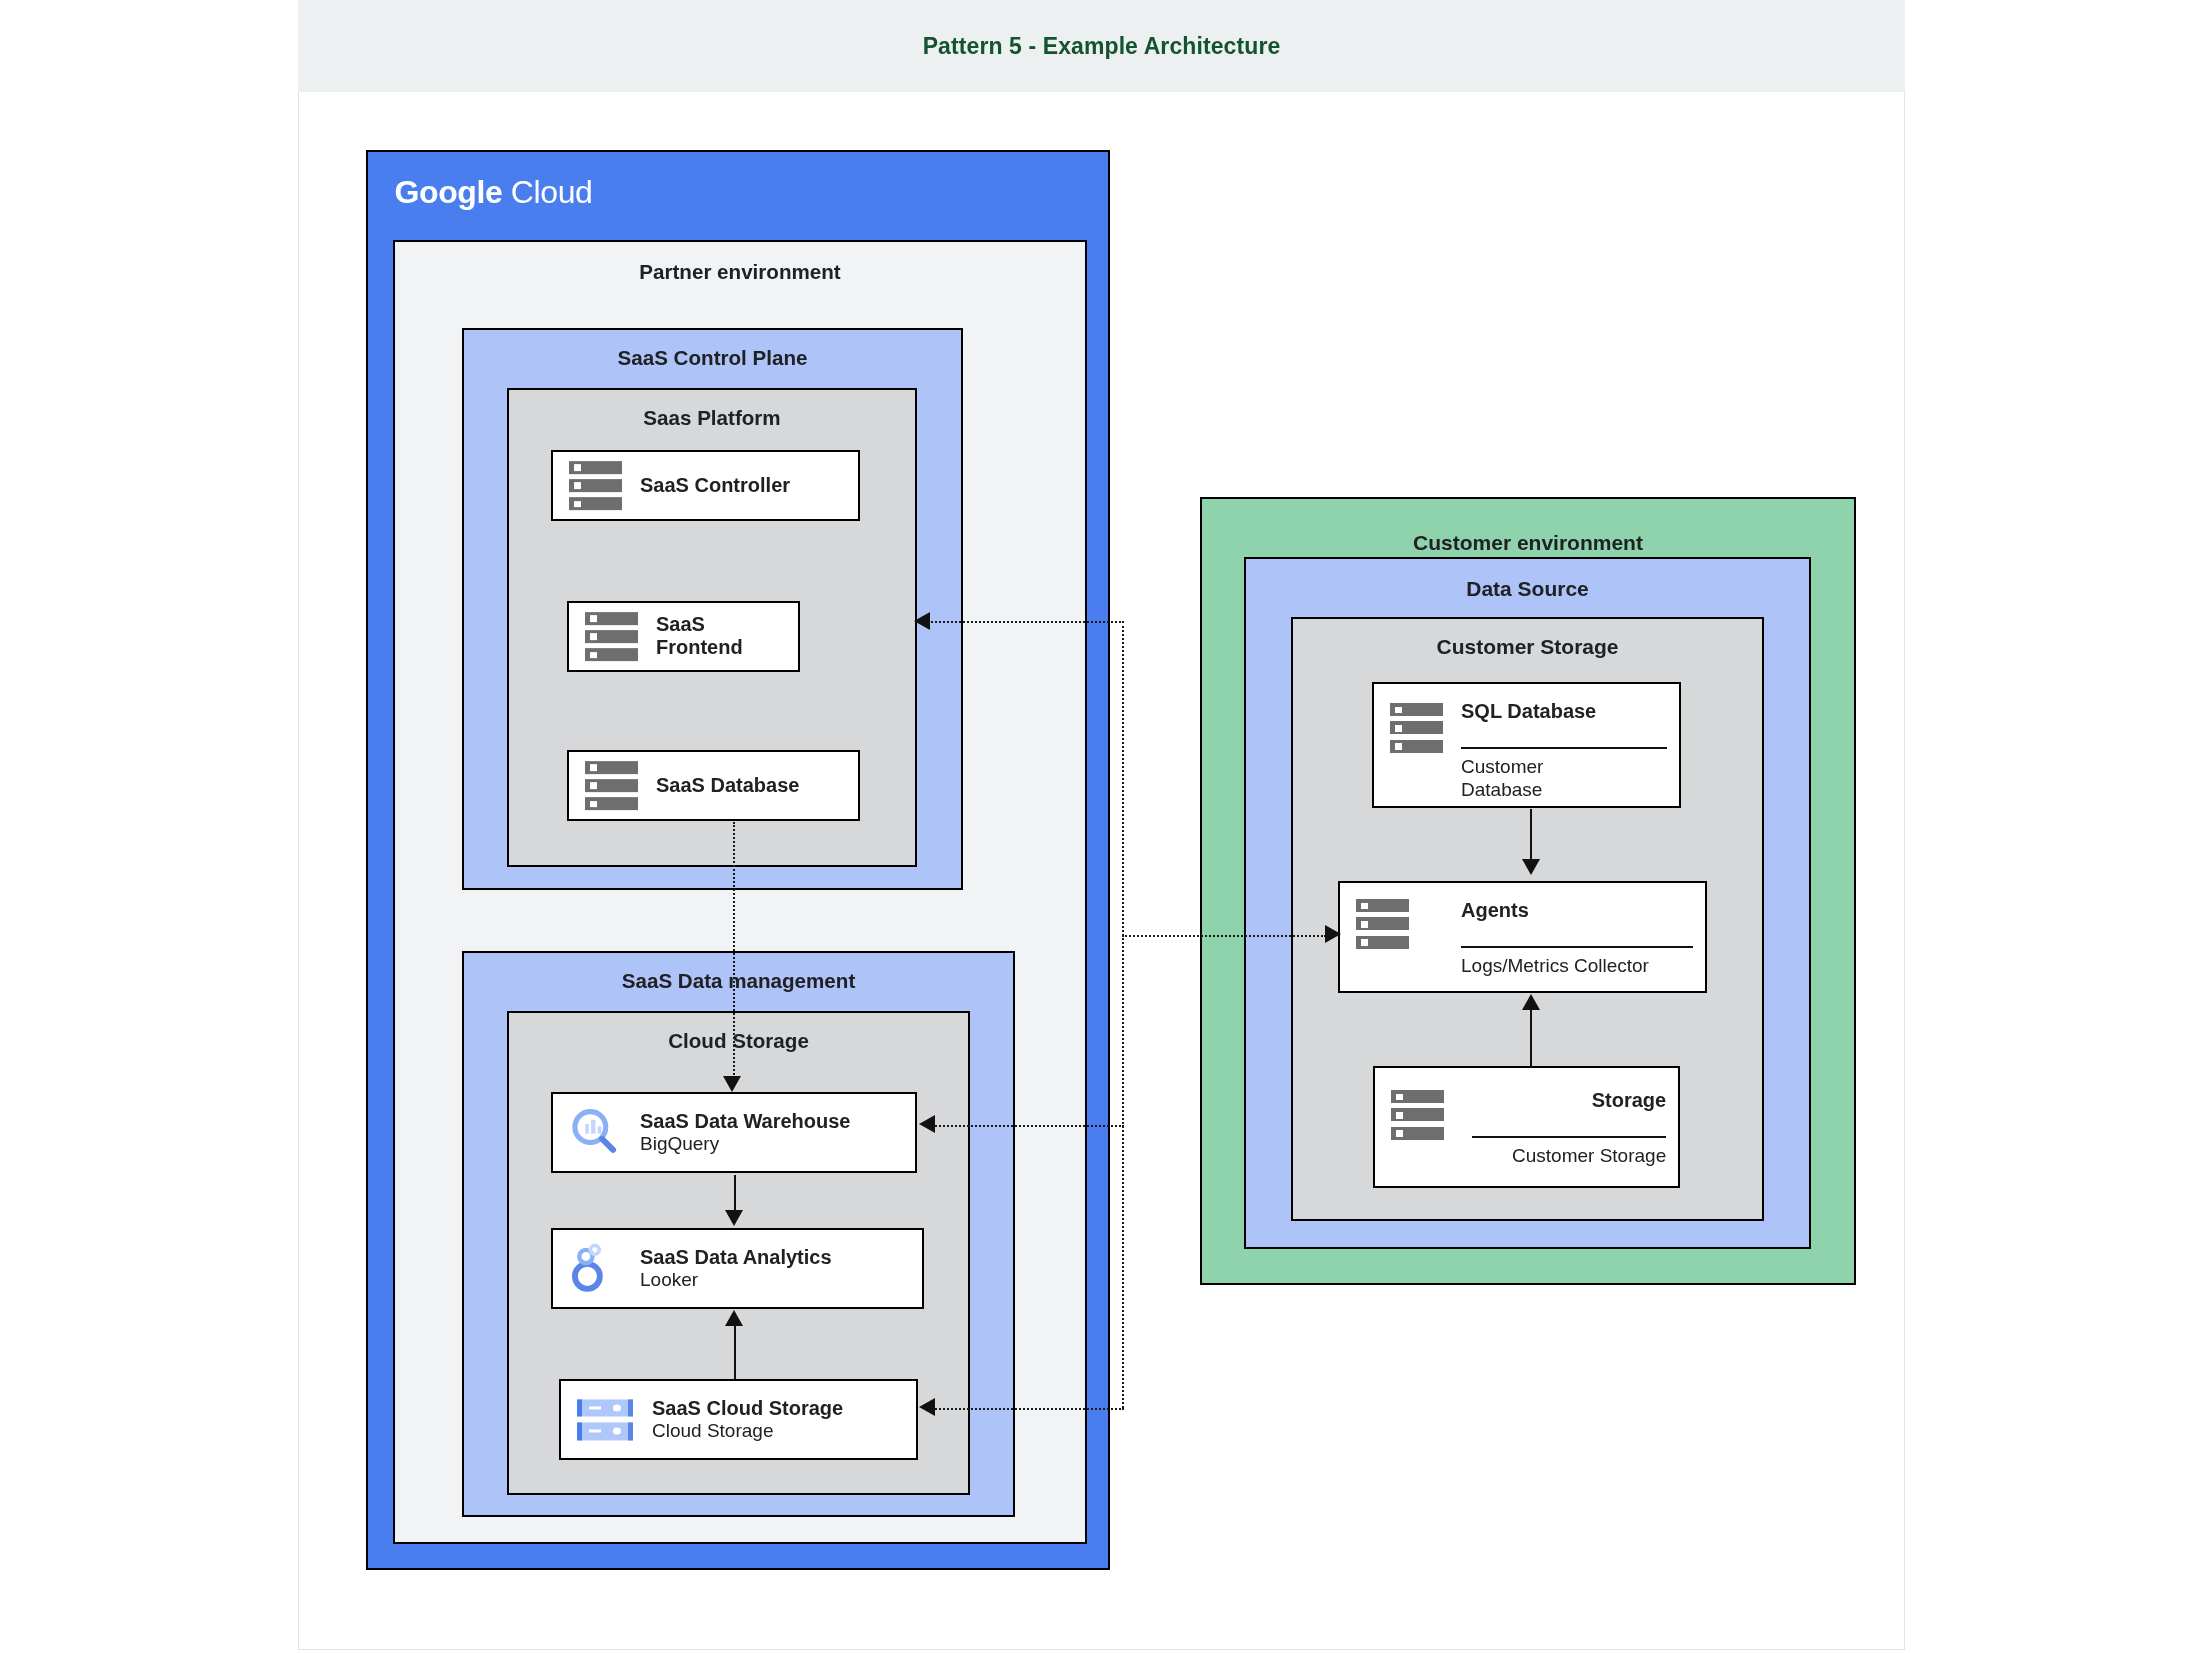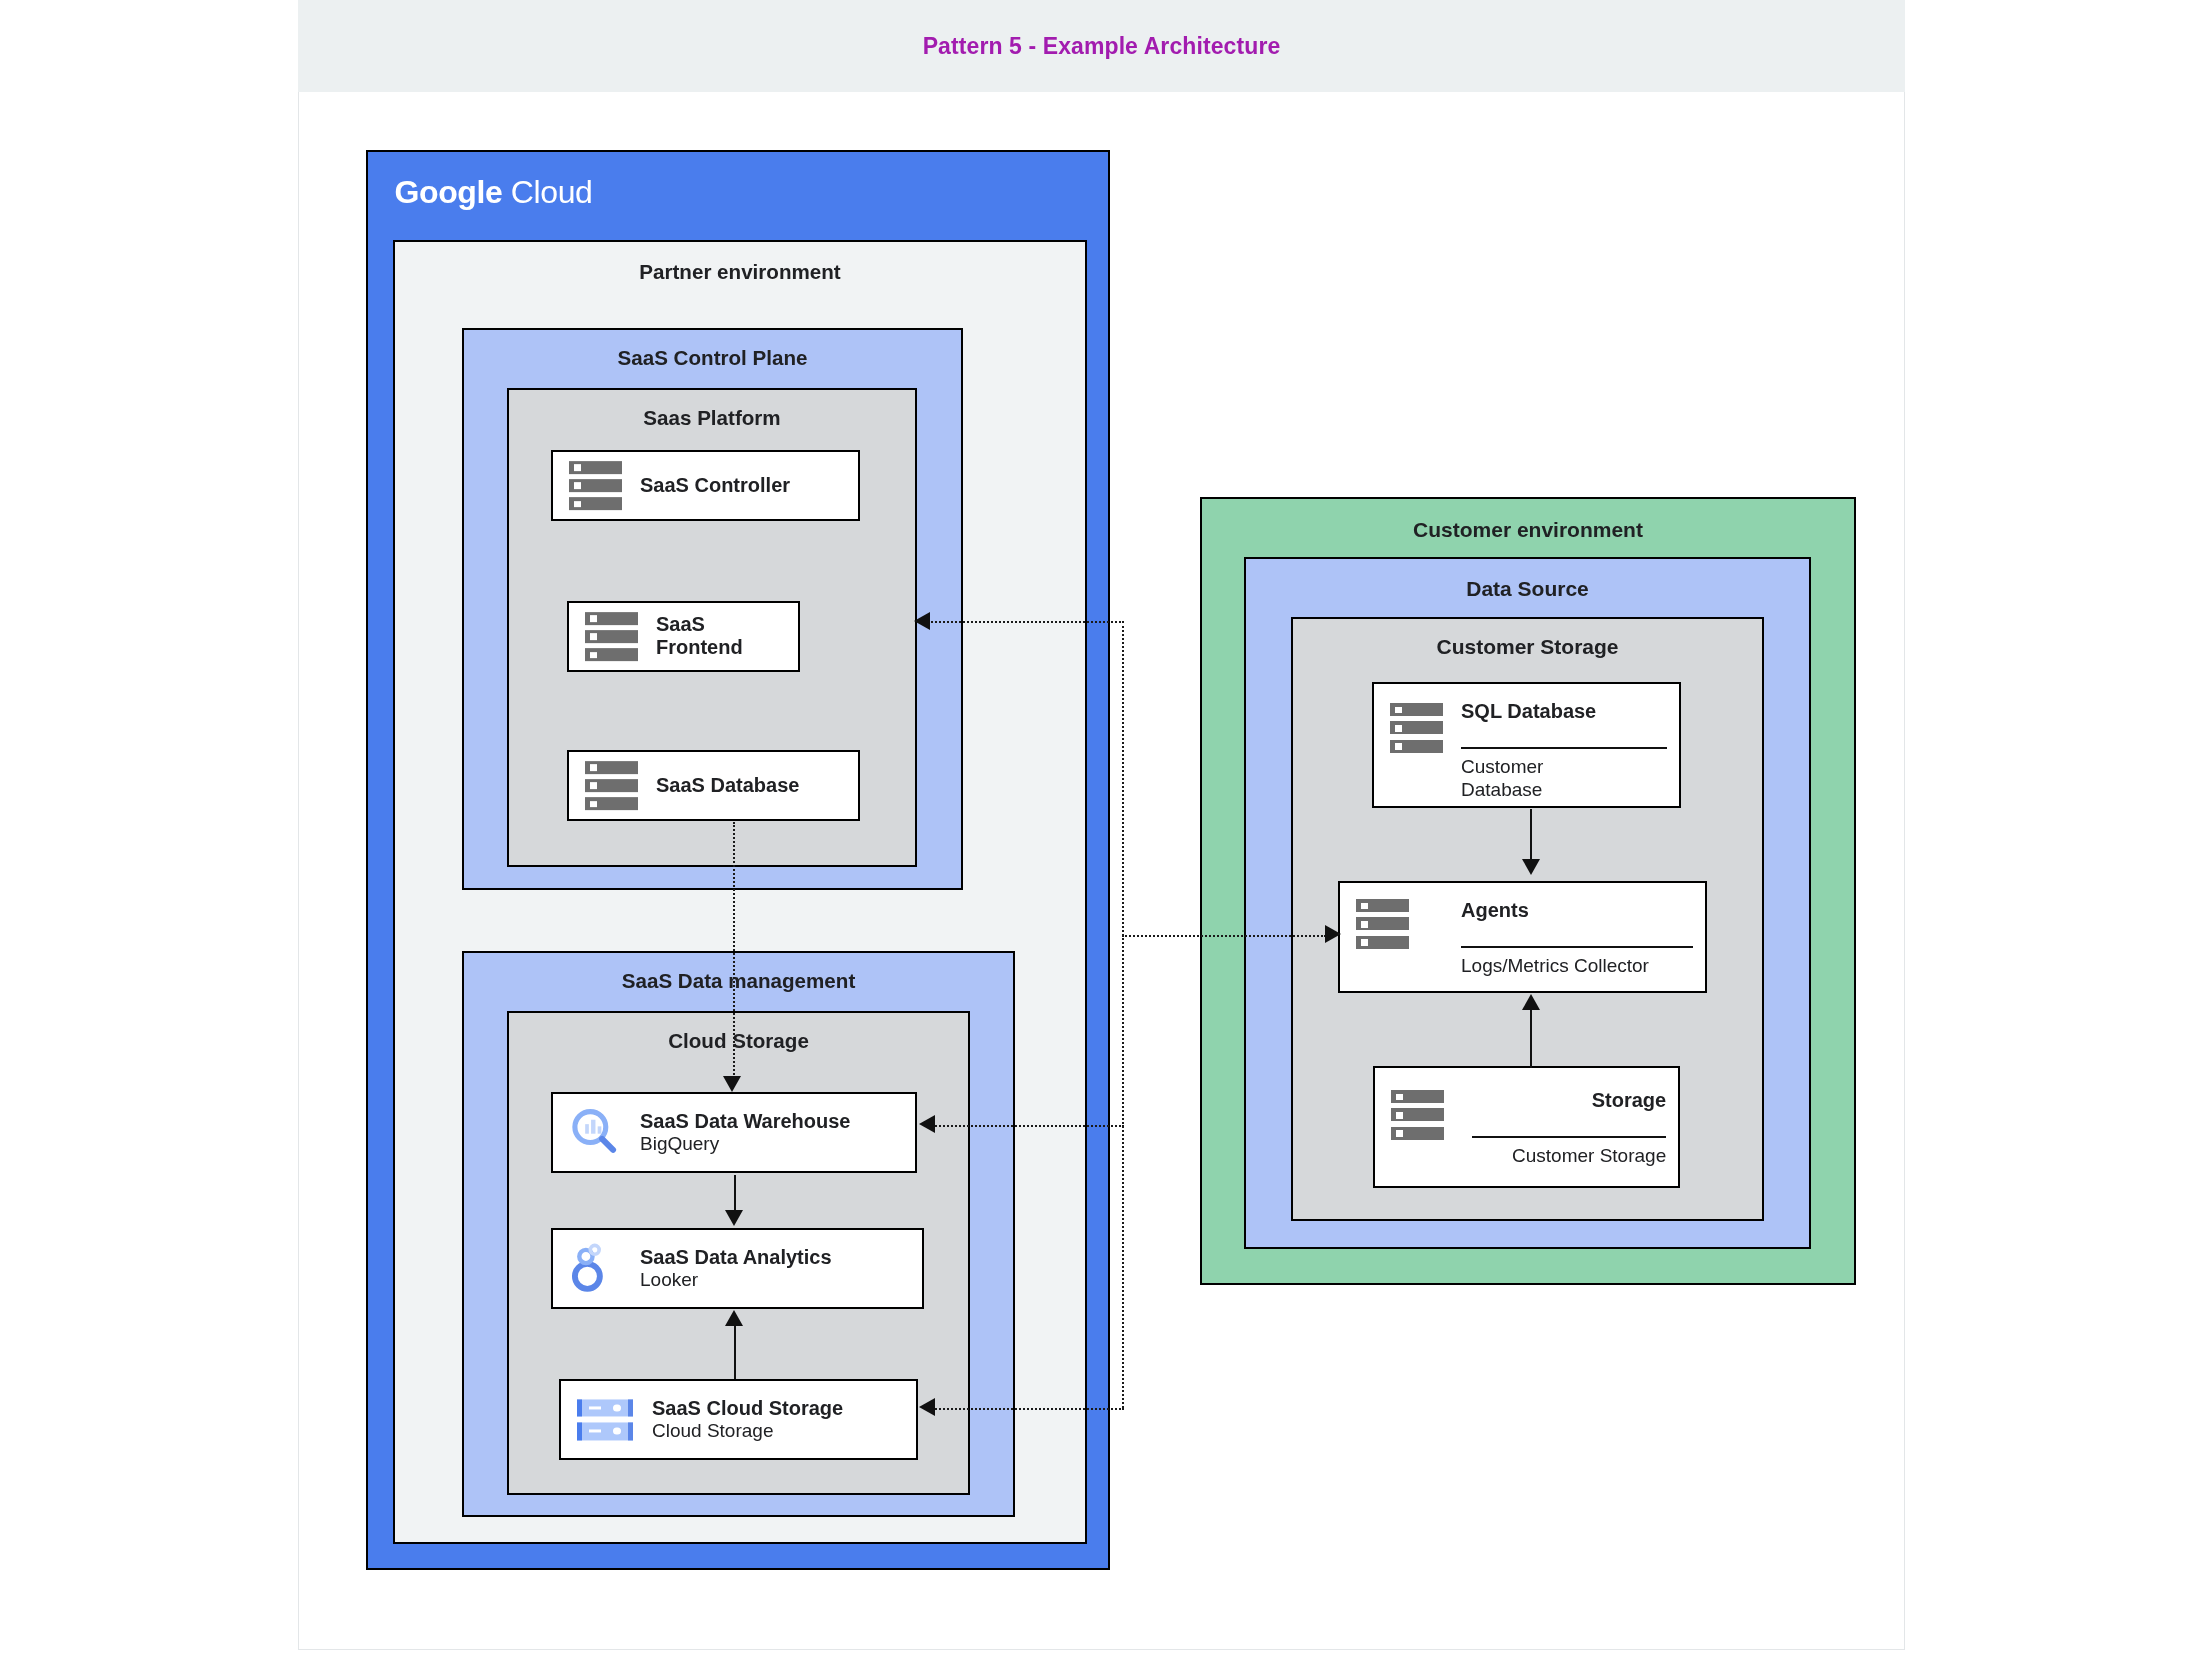--- a/index.html
+++ b/index.html
@@ -37,21 +37,21 @@
     height: 92px;
     background: #ecf0f1;
     box-sizing: border-box;
     display: flex;
     align-items: center;
     justify-content: center;
   }
   .title-text {
     font-size: 23px;
     font-weight: bold;
-    color: #a21caf;
+    color: #14532d;
     letter-spacing: 0.1px;
   }
 
   
   .group {
     position: absolute;
     box-sizing: border-box;
     border: 2.2px solid #000000;
   }
   .group > .group-label {
@@ -332,21 +332,21 @@
       <div class="cbar"></div>
         <div class="cbar"></div>
     </div>
     <div class="node-text" style="left:91px;">
       <div class="node-title">SaaS Cloud Storage</div>
       <div class="node-sub">Cloud Storage</div>
     </div>
   </div>
 
   <div class="group env-green" style="left:1200px; top:497px; width:656px; height:788px;">
-    <div class="group-label" style="top:19px; font-size:21px;">Customer environment</div>
+    <div class="group-label" style="top:32px; font-size:21px;">Customer environment</div>
   </div>
 
   <div class="group env-blue" style="left:1244px; top:557px; width:567px; height:692px;">
     <div class="group-label" style="top:17.6px; font-size:21px;">Data Source</div>
   </div>
 
   <div class="group env-gray2" style="left:1291px; top:617px; width:473px; height:604px;">
     <div class="group-label" style="top:16px; font-size:21px;">Customer Storage</div>
   </div>
 

